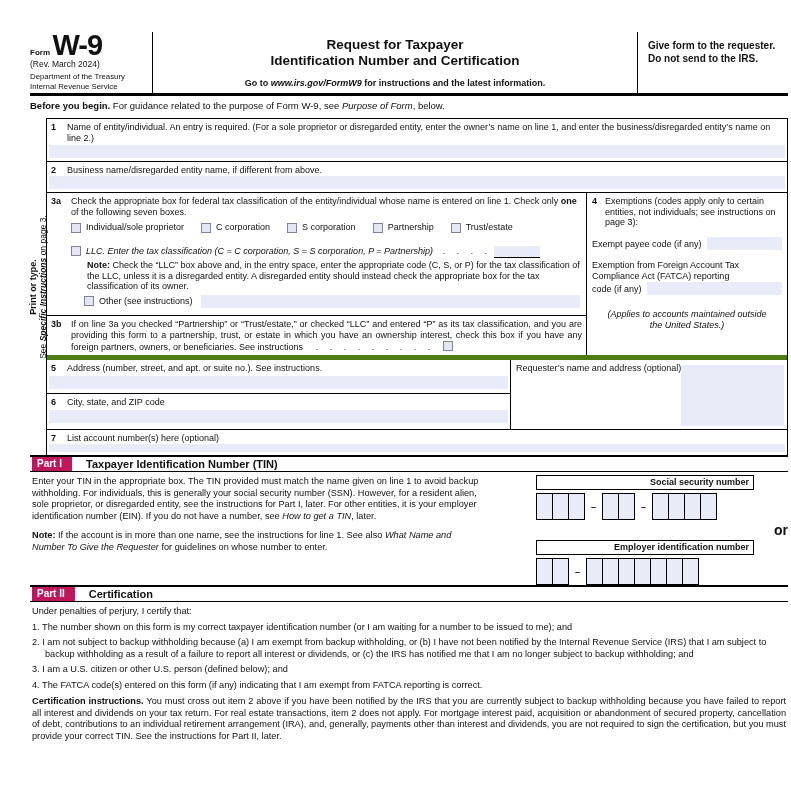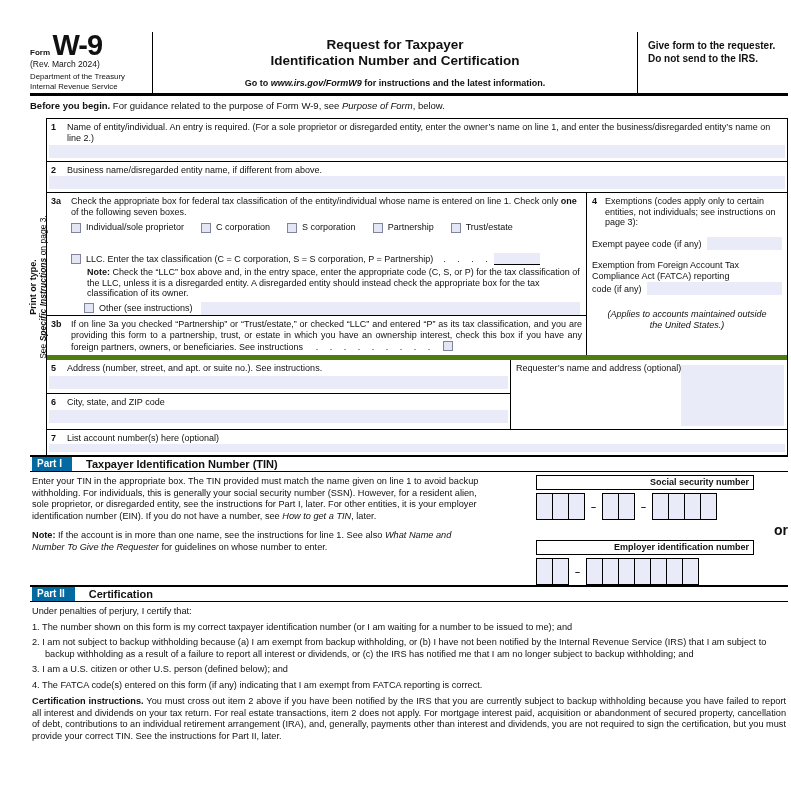--- a/index.html
+++ b/index.html
@@ -54,21 +54,21 @@
   .row2 { height:31px; border-bottom:1px solid #000; display:flex; flex-direction:column; }
   .row1 .strip, .row2 .strip { margin-top:auto; }
 
   .row34 { height:168px; border-bottom:5px solid #4d7c0f; display:flex; }
   .col3 { flex:1; border-right:1px solid #000; display:flex; flex-direction:column; }
   .row3a { height:123px; border-bottom:1px solid #000; padding:3px 4px 0 4px; display:flex; }
   .c3a { flex:1; line-height:1.2; }
   .cbrow { display:flex; margin-top:5px; }
   .cb-item { display:flex; align-items:center; margin-right:17px; }
   .cb { width:10px; height:10px; border:1px solid #7f849c; background:#e4e7f3; flex:none; margin-right:5px; }
-  .llcrow { display:flex; align-items:flex-end; margin-top:20px; }
+  .llcrow { display:flex; margin-top:13px;font-style:italic; }
   .llcrow .cb { margin-bottom:1px; }
   .dots { word-spacing:9px; margin:0 6px 0 10px; }
   .llc-entry { width:46px; height:12px; border-bottom:1.2px solid #000; background:var(--field); flex:none; }
   .notep { margin:2px 0 0 16px; line-height:1.18; }
   .otherrow { display:flex; align-items:center; margin-top:3px;padding-left:13px; }
   .other-field { flex:1; height:13px; margin-left:8px; margin-right:2px; }
 
   .row3b { flex:1; padding:3px 4px 0 4px; display:flex; }
   .c3b { flex:1; line-height:1.25; text-align:justify; }
   .cb-inline { display:inline-block; vertical-align:-1px; margin-left:4px; }
@@ -88,21 +88,21 @@
   .row5 { height:34px; border-bottom:1px solid #000; display:flex; flex-direction:column; }
   .row6 { flex:1; display:flex; flex-direction:column; }
   .colreq { flex:1; display:flex; flex-direction:row; padding:3px 3px 0 5px; }
   .req-field { flex:1; margin:2px 0 3px 0; }
 
   .row7 { height:25px; display:flex; flex-direction:column; }
   .row7 .strip { height:12px; margin-top:auto; }
 
   
   .part-header { display:flex; align-items:center; border-top:2px solid #000; border-bottom:1.4px solid #000; padding:1px 0 2px 2px; height:17px; }
-  .badge { background:#0369a1; color:#fff; font-weight:bold; font-size:10px; padding:1px 10px 2px 5px; margin-right:14px; }
+  .badge { background:#be185d; color:#fff; font-weight:bold; font-size:10px; padding:1px 10px 2px 5px; margin-right:14px; }
   .part-title { font-weight:bold; font-size:11px; }
 
   
   .p1-body { display:flex; height:113px;gap:44px; }
   .p1-text { flex:1; padding:4px 10px 0 2px; font-size:9.2px; line-height:1.26; }
   .p1-text p + p { margin-top:8px; }
   .tin-col { width:252px; flex:none; padding-top:3px;text-align:right; }
   .tin-head { border:1px solid #000; font-weight:bold; font-size:9px; padding:1px 4px 2px; width:218px; }
   .tin-row { display:flex; align-items:center; margin-top:3px; }
   .tin-group { display:flex; }

